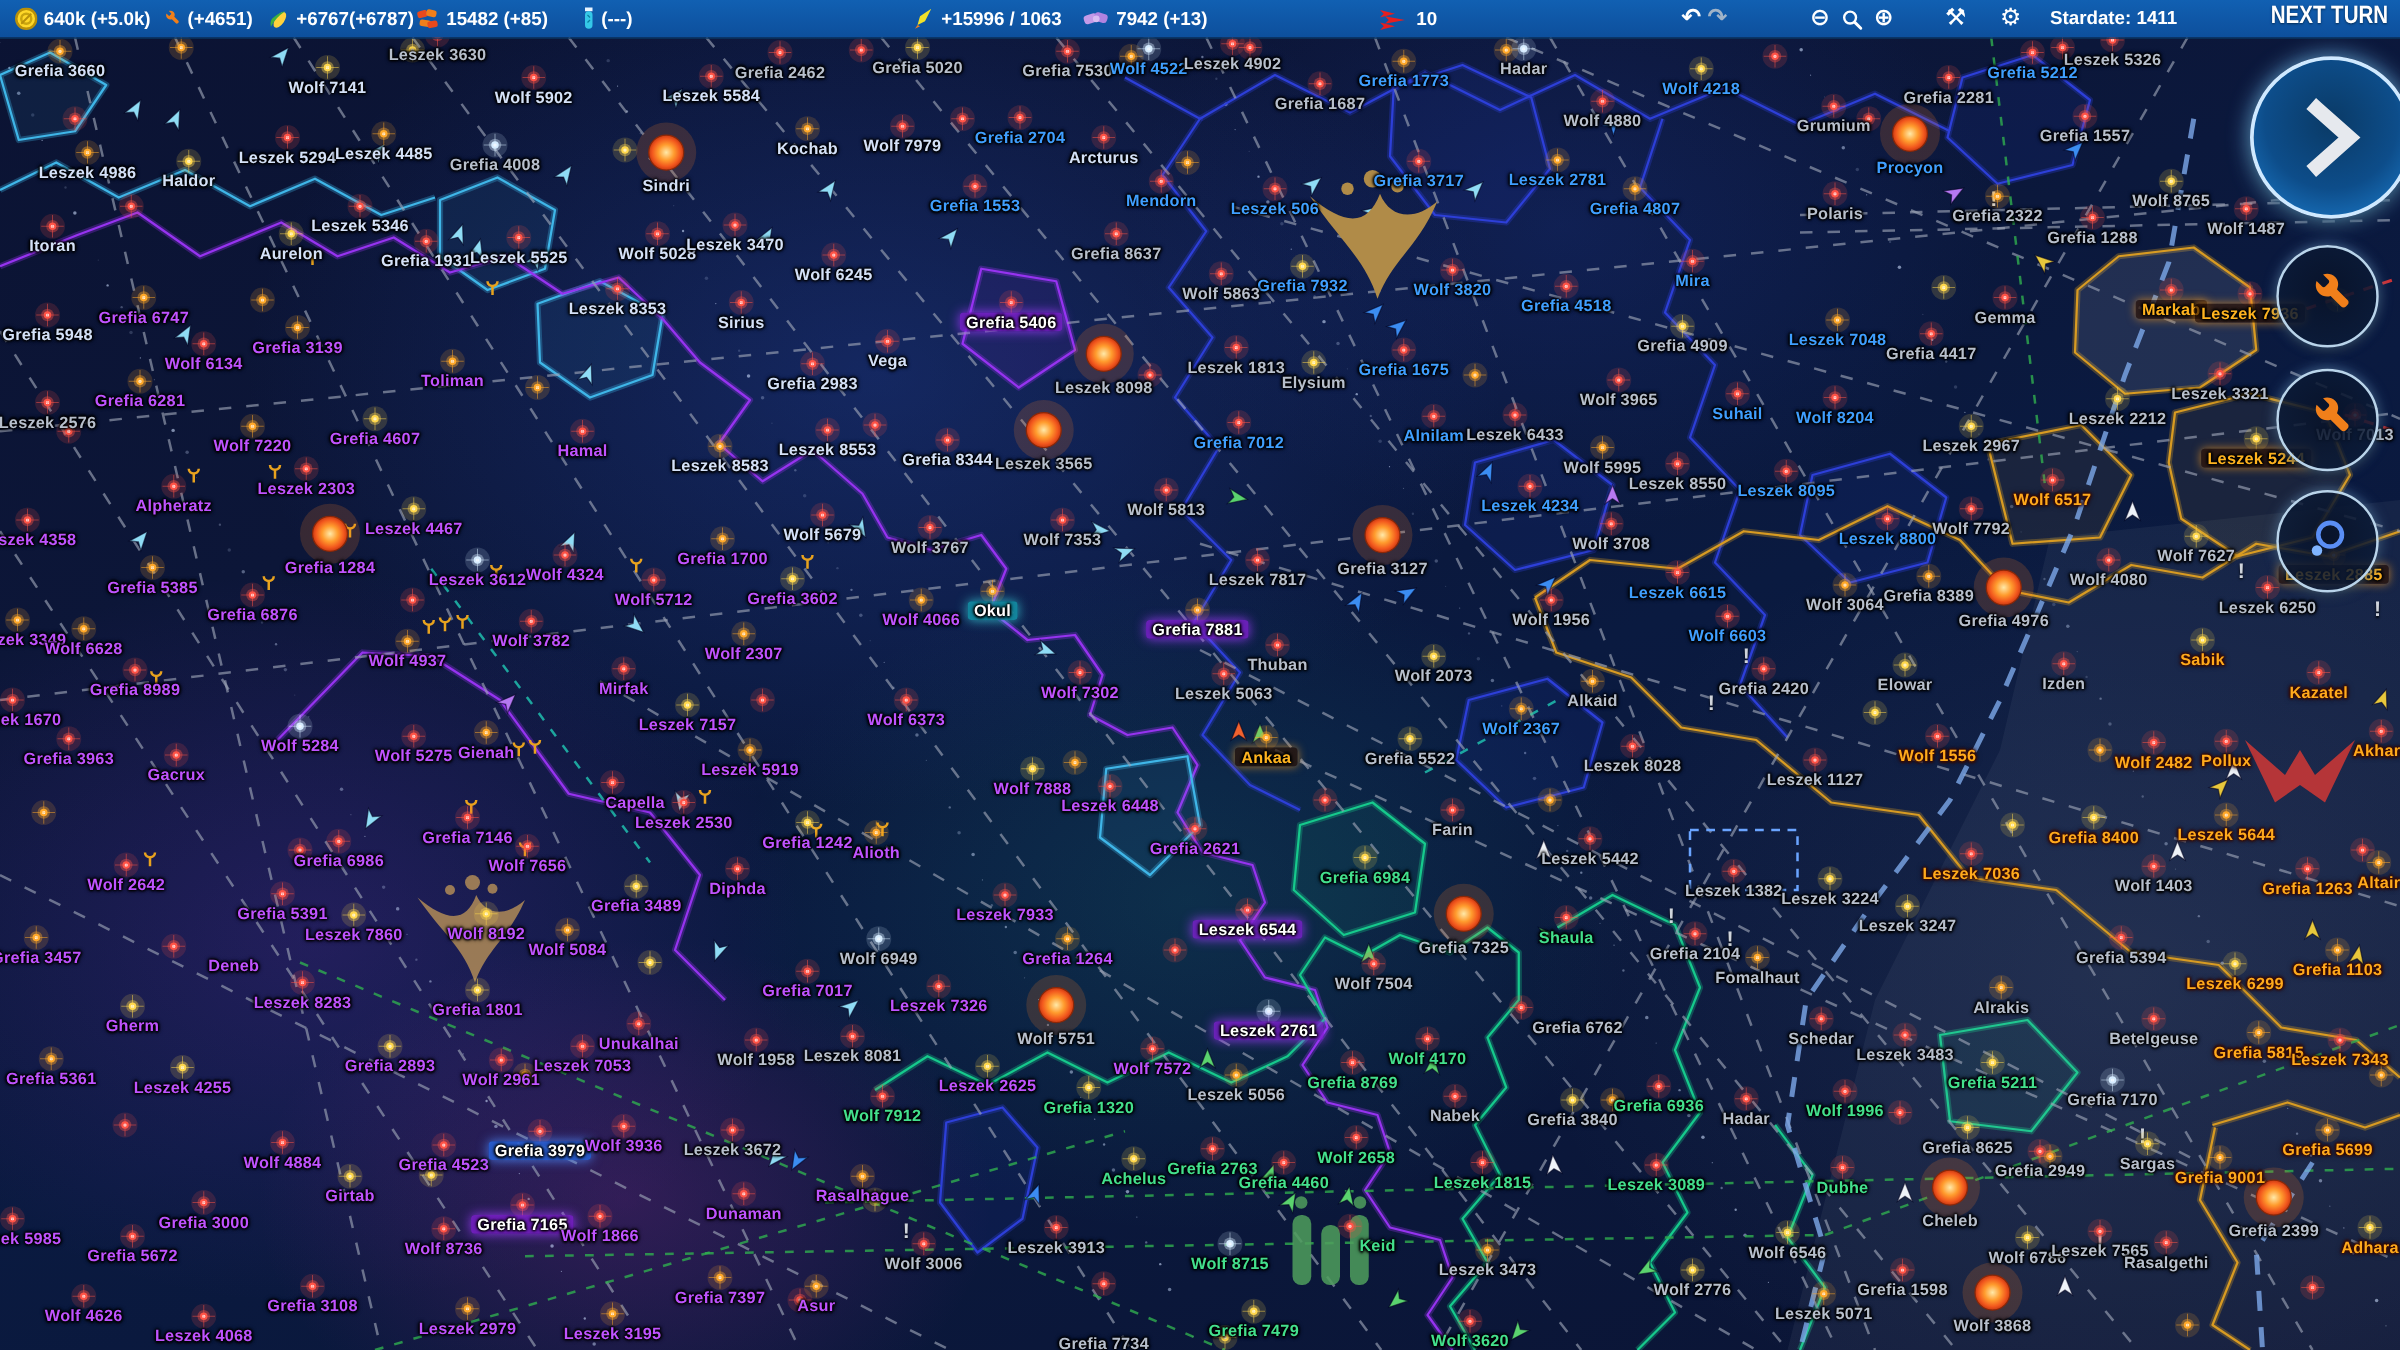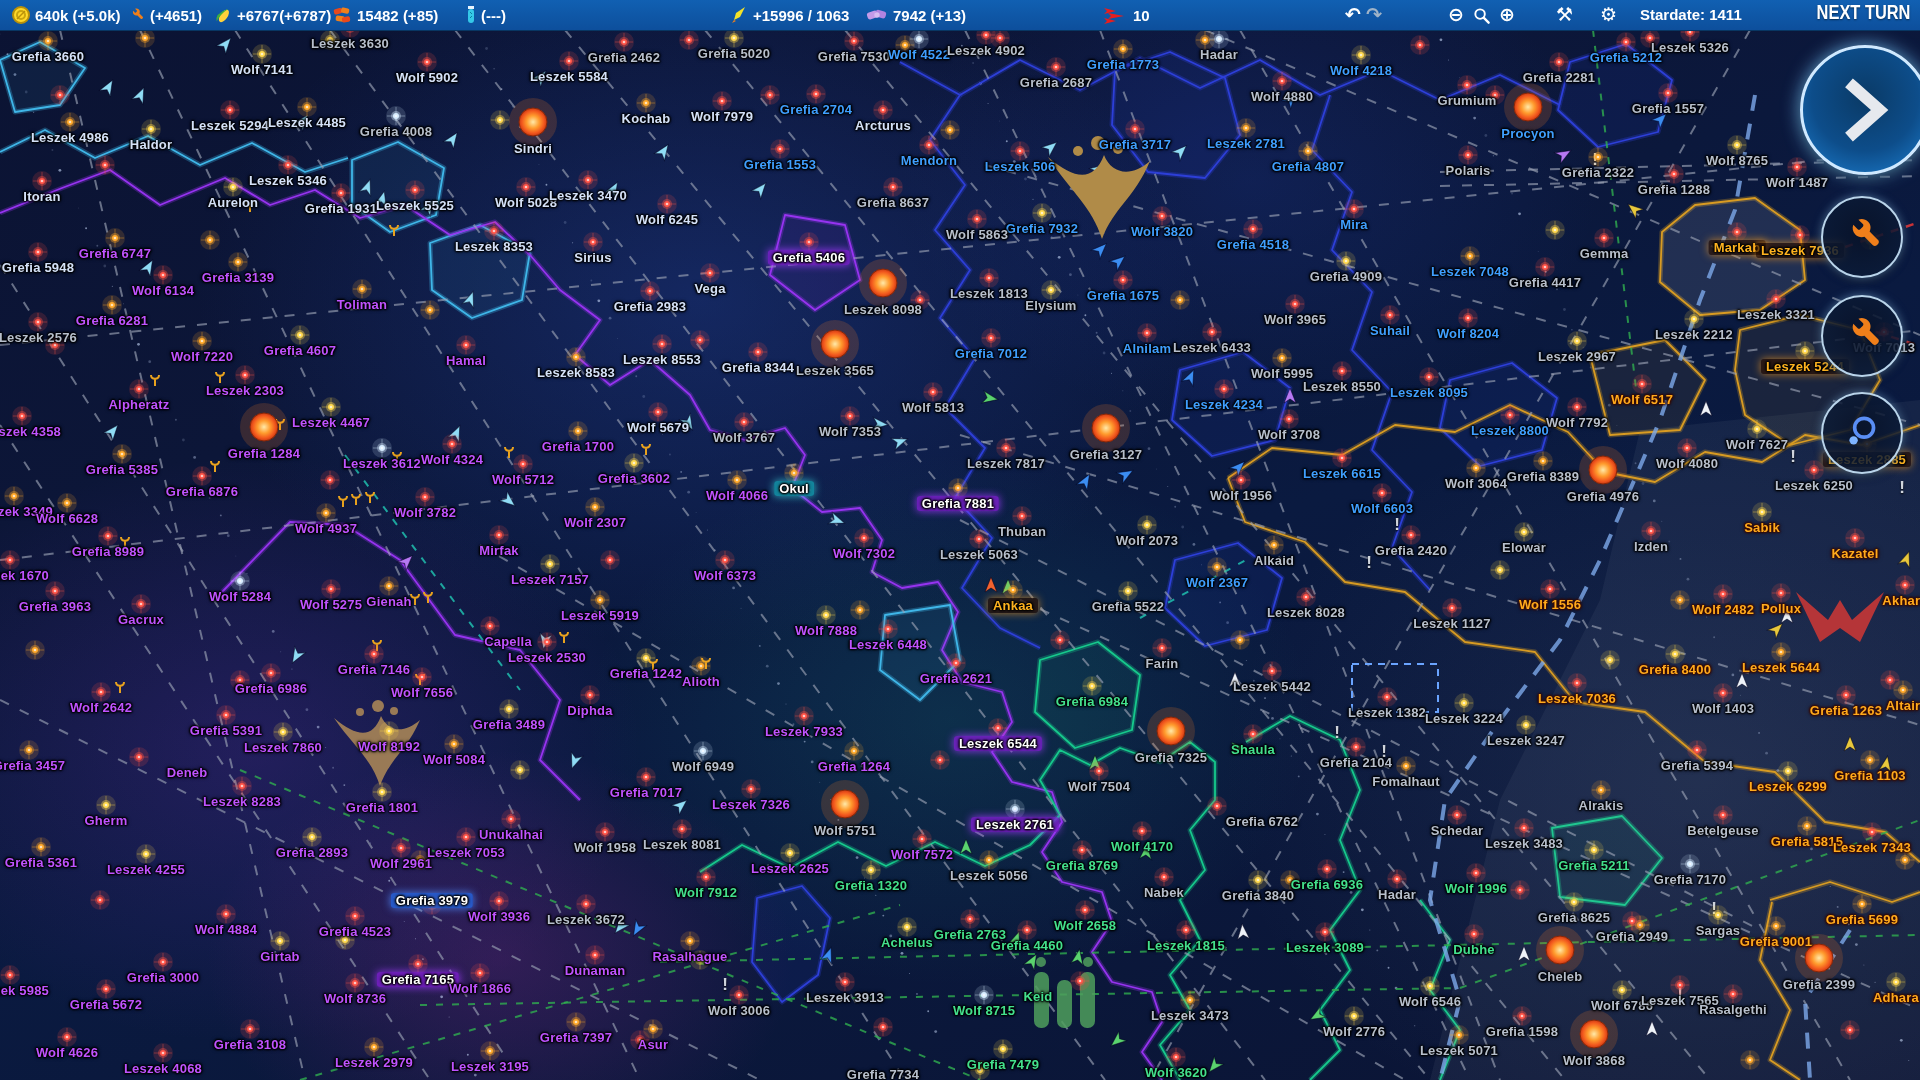--- a/index.html
+++ b/index.html
@@ -2912,21 +2912,21 @@
       <div class="lbl lw" style="left: 667px; top: 212px;">Wolf 6245</div>
       <div class="lbl lw" style="left: 494px; top: 239px;">Leszek 8353</div>
       <div class="lbl lw" style="left: 593px; top: 250px;">Sirius</div>
       <div class="lbl lhp" style="left: 809px; top: 250px;">Grefia 5406</div>
       <div class="lbl lw" style="left: 710px; top: 281px;">Vega</div>
       <div class="lbl lw" style="left: 650px; top: 299px;">Grefia 2983</div>
       <div class="lbl lg" style="left: 883px; top: 302px;">Leszek 8098</div>
       <div class="lbl lg" style="left: 986px; top: 43px;">Leszek 4902</div>
       <div class="lbl lb" style="left: 1123px; top: 57px;">Grefia 1773</div>
       <div class="lbl lg" style="left: 1219px; top: 47px;">Hadar</div>
-      <div class="lbl lg" style="left: 1056px; top: 75px;">Grefia 2687</div>
+      <div class="lbl lg" style="left: 1056px; top: 75px;">Grefia 1687</div>
       <div class="lbl lb" style="left: 1361px; top: 63px;">Wolf 4218</div>
       <div class="lbl lg" style="left: 1282px; top: 89px;">Wolf 4880</div>
       <div class="lbl lb" style="left: 1135px; top: 137px;">Grefia 3717</div>
       <div class="lbl lb" style="left: 1246px; top: 136px;">Leszek 2781</div>
       <div class="lbl lb" style="left: 1020px; top: 159px;">Leszek 506</div>
       <div class="lbl lb" style="left: 1308px; top: 159px;">Grefia 4807</div>
       <div class="lbl lb" style="left: 1042px; top: 221px;">Grefia 7932</div>
       <div class="lbl lb" style="left: 1162px; top: 224px;">Wolf 3820</div>
       <div class="lbl lb" style="left: 1354px; top: 217px;">Mira</div>
       <div class="lbl lg" style="left: 977px; top: 227px;">Wolf 5863</div>
@@ -3118,21 +3118,21 @@
       <div class="lbl lo" style="left: 1807px; top: 834px;">Grefia 5815</div>
       <div class="lbl lo" style="left: 1872px; top: 840px;">Leszek 7343</div>
       <div class="lbl lv" style="left: 1594px; top: 858px;">Grefia 5211</div>
       <div class="lbl lg" style="left: 1690px; top: 872px;">Grefia 7170</div>
       <div class="lbl lv" style="left: 1476px; top: 881px;">Wolf 1996</div>
       <div class="lbl lo" style="left: 1723px; top: 602px;">Wolf 2482</div>
       <div class="lbl lo" style="left: 1781px; top: 601px;">Pollux</div>
       <div class="lbl lo" style="left: 1905px; top: 593px;">Akhara</div>
       <div class="lbl lp" style="left: 226px; top: 922px;">Wolf 4884</div>
       <div class="lbl lp" style="left: 355px; top: 924px;">Grefia 4523</div>
-      <div class="lbl lhb" style="left: 432px; top: 893px;">Grefia 3979</div>
+      <div class="lbl lhb" style="left: 432px; top: 913px;">Grefia 3979</div>
       <div class="lbl lp" style="left: 499px; top: 909px;">Wolf 3936</div>
       <div class="lbl lg" style="left: 586px; top: 912px;">Leszek 3672</div>
       <div class="lbl lp" style="left: 280px; top: 949px;">Girtab</div>
       <div class="lbl lp" style="left: 690px; top: 949px;">Rasalhague</div>
       <div class="lbl lp" style="left: 163px; top: 970px;">Grefia 3000</div>
       <div class="lbl lp" style="left: 595px; top: 963px;">Dunaman</div>
       <div class="lbl lhp" style="left: 418px; top: 972px;">Grefia 7165</div>
       <div class="lbl lp" style="left: 480px; top: 981px;">Wolf 1866</div>
       <div class="lbl lp" style="left: 106px; top: 997px;">Grefia 5672</div>
       <div class="lbl lp" style="left: 355px; top: 991px;">Wolf 8736</div>
@@ -3155,21 +3155,21 @@
       <div class="lbl lv" style="left: 1325px; top: 940px;">Leszek 3089</div>
       <div class="lbl lv" style="left: 1474px; top: 942px;">Dubhe</div>
       <div class="lbl lg" style="left: 1574px; top: 910px;">Grefia 8625</div>
       <div class="lbl lg" style="left: 1632px; top: 929px;">Grefia 2949</div>
       <div class="lbl lg" style="left: 1718px; top: 923px;">Sargas</div>
       <div class="lbl lo" style="left: 1862px; top: 912px;">Grefia 5699</div>
       <div class="lbl lo" style="left: 1776px; top: 934px;">Grefia 9001</div>
       <div class="lbl lg" style="left: 1560px; top: 969px;">Cheleb</div>
       <div class="lbl lg" style="left: 1819px; top: 977px;">Grefia 2399</div>
       <div class="lbl lo" style="left: 1896px; top: 990px;">Adhara</div>
-      <div class="lbl lv" style="left: 1016px; top: 989px; padding-left: 44px;">Keid</div>
+      <div class="lbl lv" style="left: 1080px; top: 989px; padding-left: 44px;">Keid</div>
       <div class="lbl lv" style="left: 984px; top: 1003px;">Wolf 8715</div>
       <div class="lbl lg" style="left: 1430px; top: 994px;">Wolf 6546</div>
       <div class="lbl lg" style="left: 1622px; top: 998px;">Wolf 6786</div>
       <div class="lbl lg" style="left: 1680px; top: 993px;">Leszek 7565</div>
       <div class="lbl lg" style="left: 1733px; top: 1002px;">Rasalgethi</div>
       <div class="lbl lg" style="left: 1190px; top: 1008px;">Leszek 3473</div>
       <div class="lbl lg" style="left: 1354px; top: 1024px;">Wolf 2776</div>
       <div class="lbl lg" style="left: 1522px; top: 1024px;">Grefia 1598</div>
       <div class="lbl lg" style="left: 1459px; top: 1043px;">Leszek 5071</div>
       <div class="lbl lg" style="left: 1594px; top: 1053px;">Wolf 3868</div>

